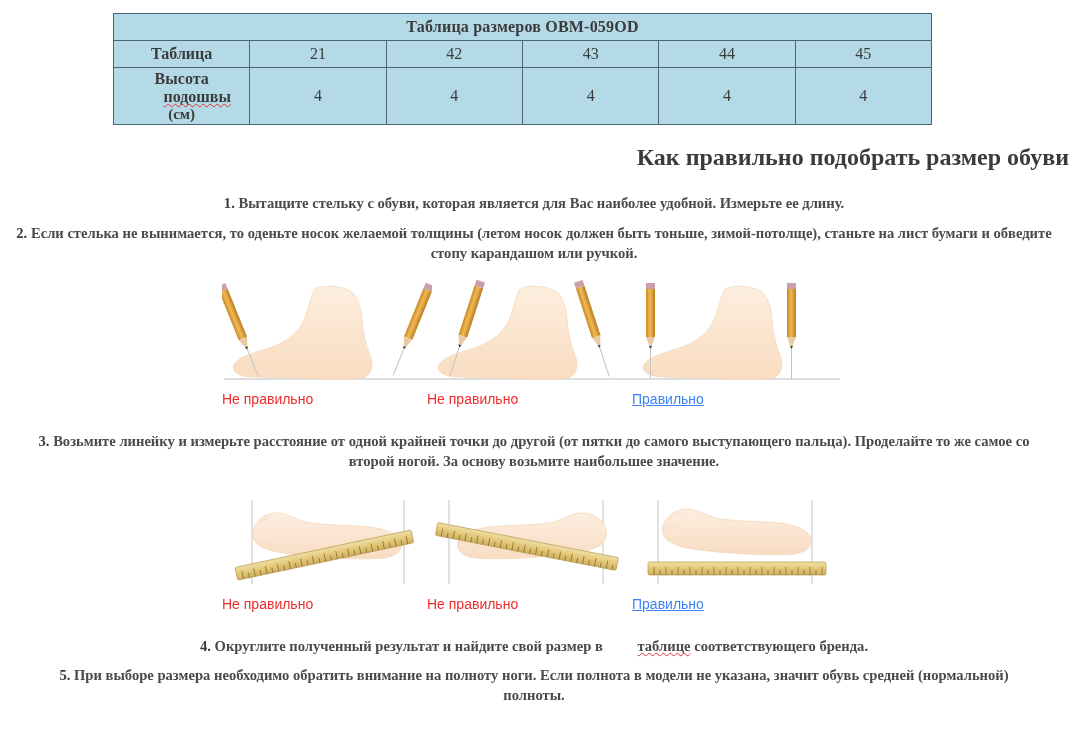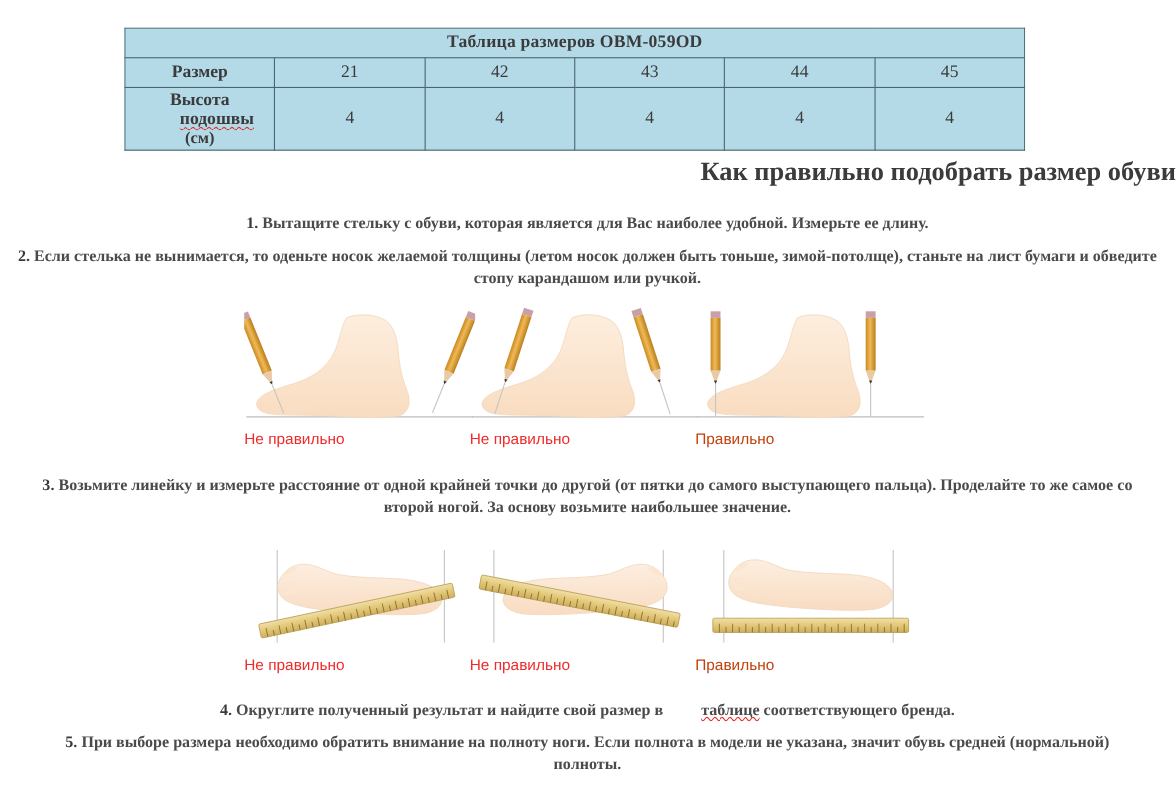--- a/index.html
+++ b/index.html
@@ -5,21 +5,21 @@
   html,body{margin:0;padding:0;}
   body{
     width:1069px;height:734px;
     background:#ffffff;
     font-family:"Liberation Serif", serif;
     overflow:hidden;
     position:relative;
   }
   
   #size-table-wrap{
-    position:absolute;left:113px;top:25px;width:819px;height:119px;
+    position:absolute;left:113px;top:13px;width:819px;height:119px;
     overflow:hidden;
   }
   table.size-table{
     border-collapse:collapse;
     width:819px;
     table-layout:fixed;
     background:#b4dae8;
   }
   table.size-table td{
     border:1px solid #4a6670;
@@ -68,33 +68,33 @@
 
   
   .illus-row{position:absolute;left:0;width:1069px;}
   .panel{position:absolute;width:210px;height:120px;}
   .caption{
     position:absolute;width:210px;text-align:left;
     font-family:"Liberation Sans", sans-serif;
     font-size:14px;
   }
   .cap-wrong{color:#ef2b2b;}
-  .cap-right{color:#c2410c;}
+  .cap-right{color:#3b82f6;text-decoration:underline;}
 </style>
 </head>
 <body>
 
 <div id="size-table-wrap">
   <table class="size-table">
     <tbody>
         <tr>
       <td class="tbl-title" colspan="6">Таблица размеров ОВМ-059OD</td>
     </tr>
     <tr>
-      <td class="rowhead">Размер</td>
+      <td class="rowhead">Таблица</td>
       <td class="val">21</td>
       <td class="val">42</td>
       <td class="val">43</td>
       <td class="val">44</td>
       <td class="val">45</td>
     </tr>
     <tr>
       <td class="rowhead">
         <span>Высота </span><span class="spell">подошвы</span>
         <span class="sub-unit">(см)</span>

